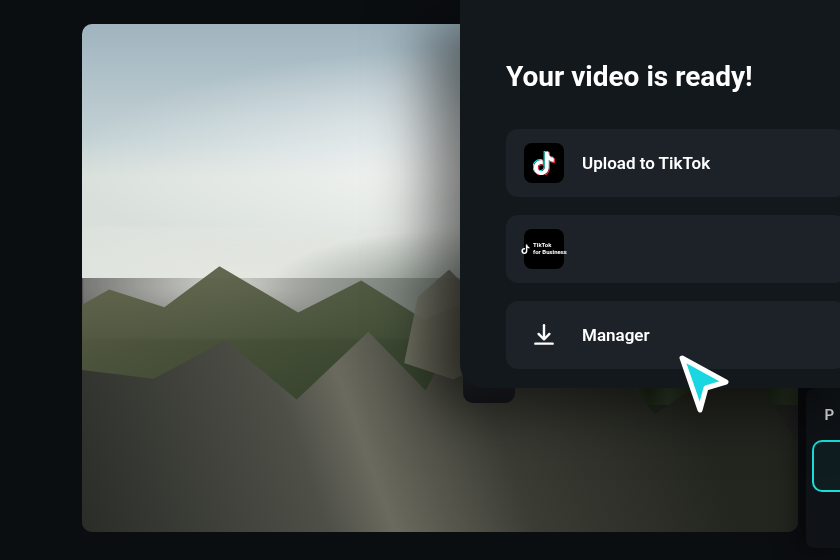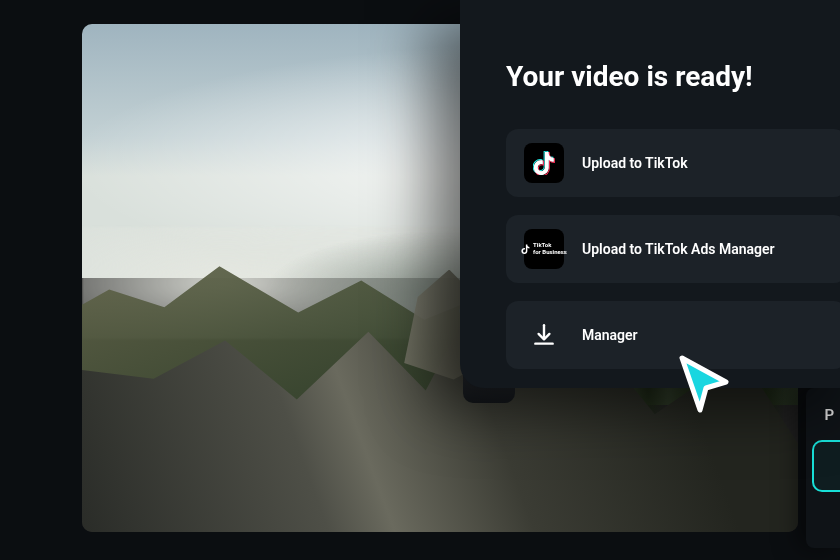--- a/index.html
+++ b/index.html
@@ -200,21 +200,21 @@
       width: 40px; height: 40px;
       background: #000;
       border-radius: 8px;
       display: flex;
       align-items: center;
       justify-content: center;
       flex-shrink: 0;
     }
     .option-label {
       color: #fff;
-      font-size: 14px;
+      font-size: 17px;
       font-weight: 600;
     }
     .tiktok-biz-text {
       color: #fff;
       font-size: 6px;
       line-height: 1.1;
       font-weight: 700;
       text-align: left;
       white-space: pre;
       display: flex;
@@ -281,21 +281,20 @@
   <div class="option">
     <div class="icon-box">
       <div class="tiktok-biz-text">
         <svg width="9" height="10" viewBox="0 0 48 52">
           <path d="M34 6c1 5 5 9 11 9v8c-4 0-8-1-11-4v17c0 9-7 16-16 16S2 45 2 36s7-16 16-16c1 0 2 0 3 .3v8.4c-1-.4-2-.7-3-.7-4.4 0-8 3.6-8 8s3.6 8 8 8 8-3.6 8-8V2h8c0 1 .1 3 0 4z" fill="#fff"></path>
         </svg>
         <span>TikTok
 for Business</span>
       </div>
     </div>
-    <div class="option-label">Upload to TikTok Ads Manager</div>
   </div>
 
   <div class="option">
     <div class="icon-box dl">
       <svg width="26" height="26" viewBox="0 0 24 24" fill="none" stroke-width="2.2" stroke-linecap="round" stroke-linejoin="round">
         <path d="M12 3v12"></path>
         <path d="M7 11l5 5 5-5"></path>
         <path d="M4 20h16"></path>
       </svg>
     </div>

